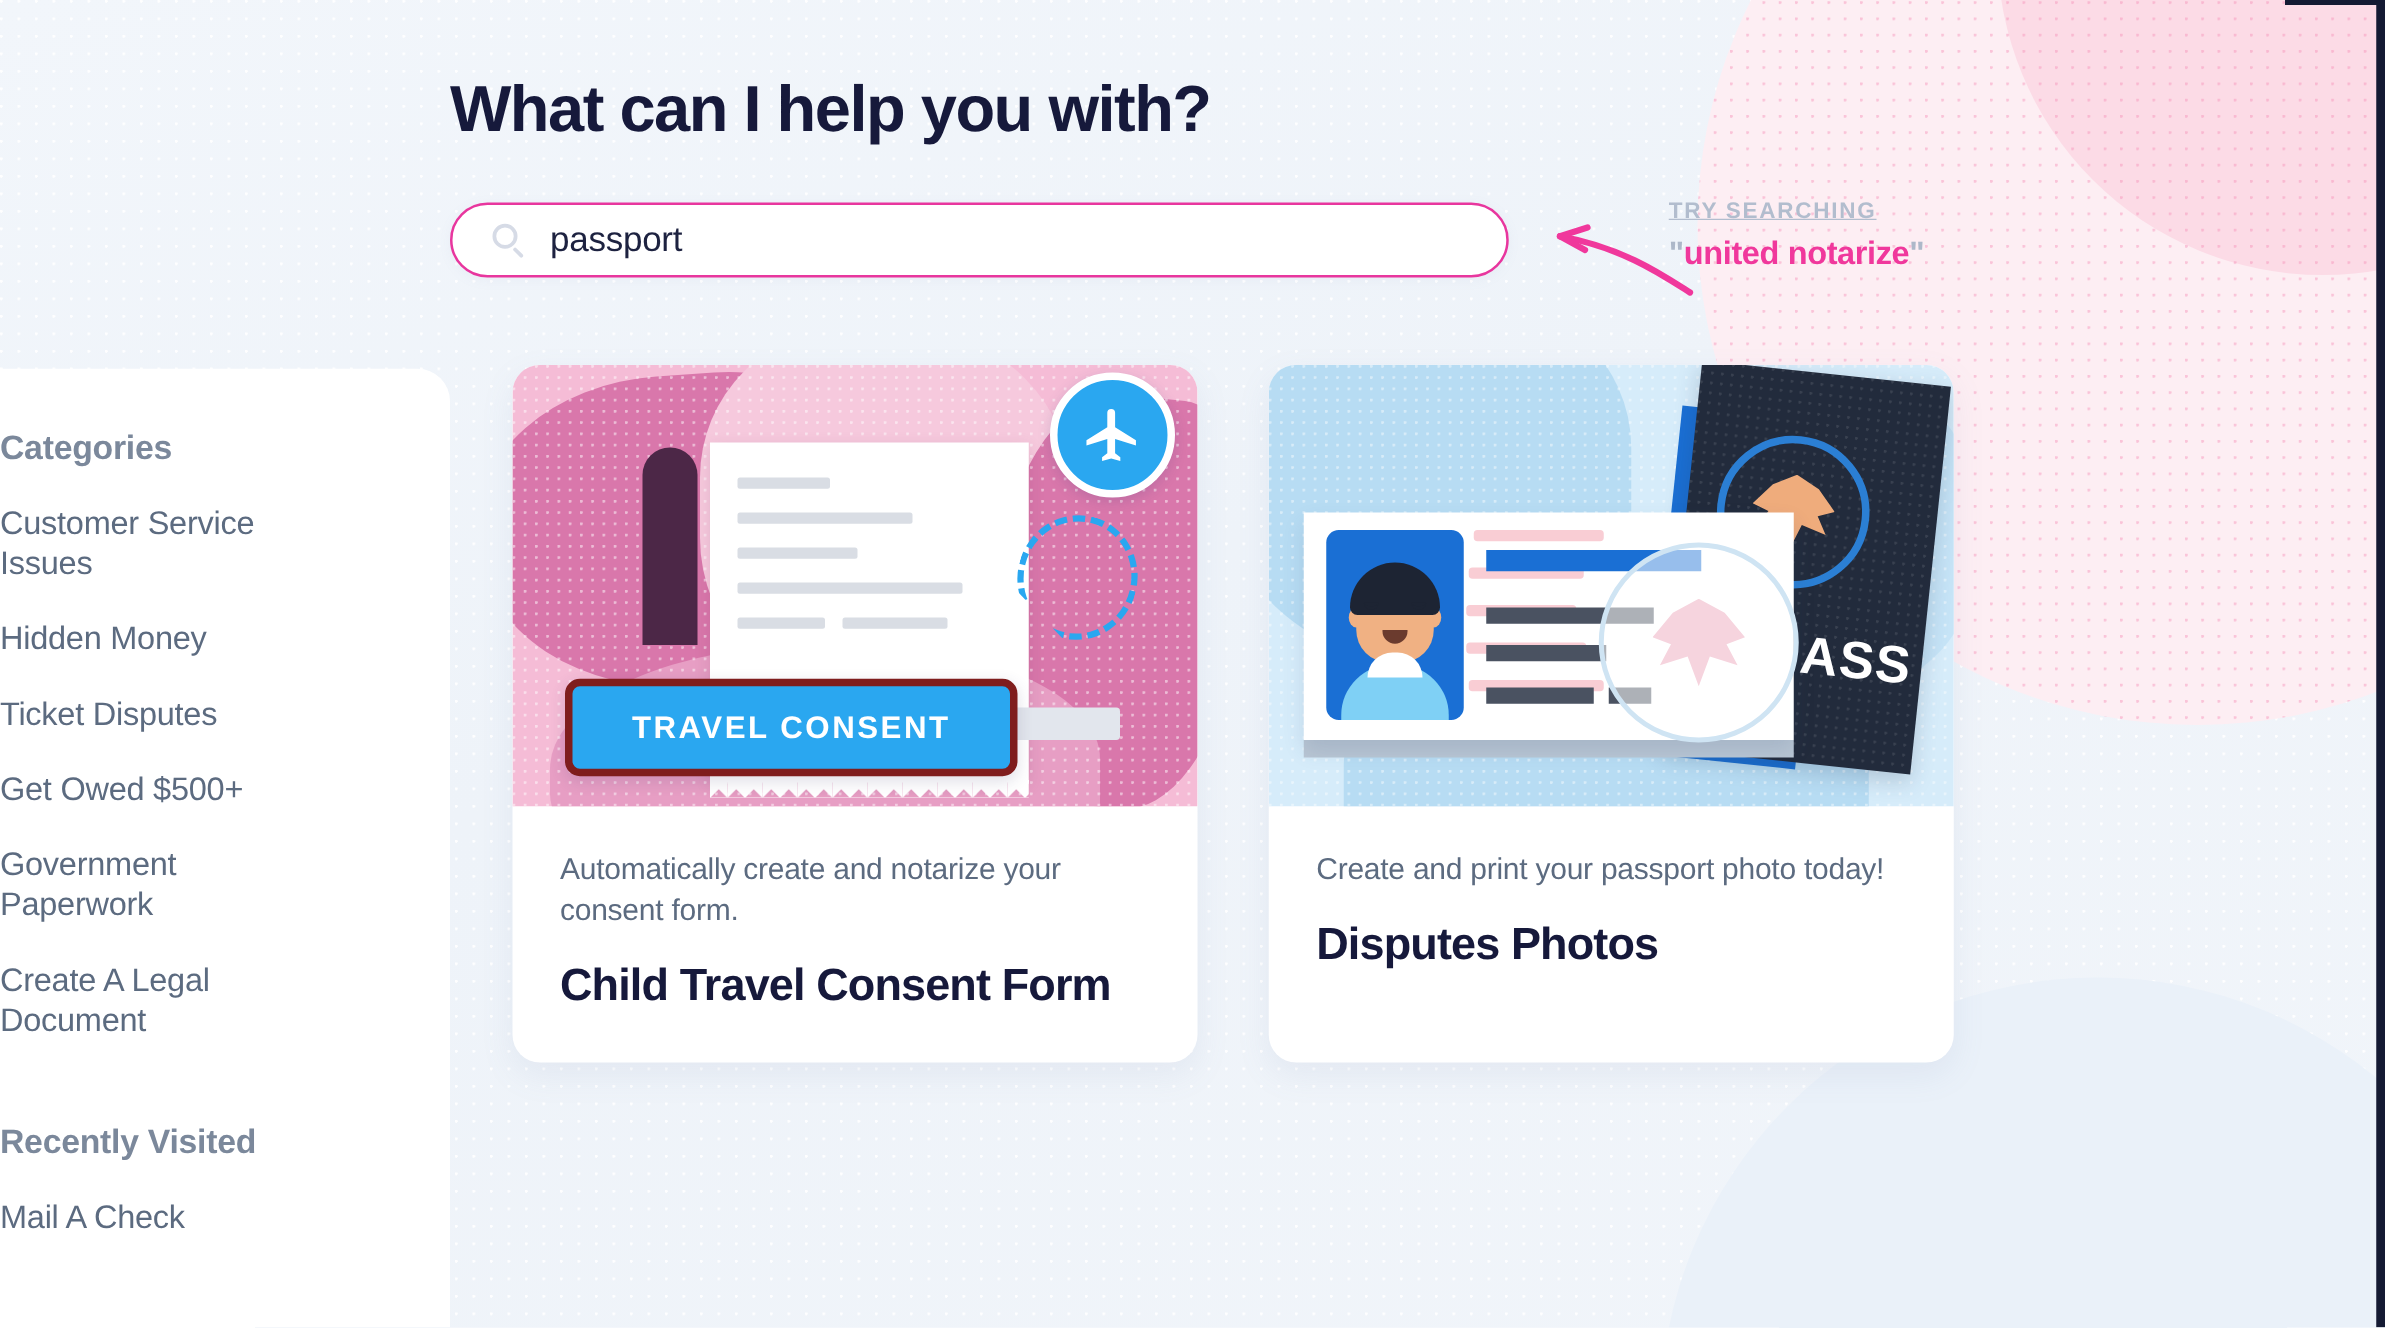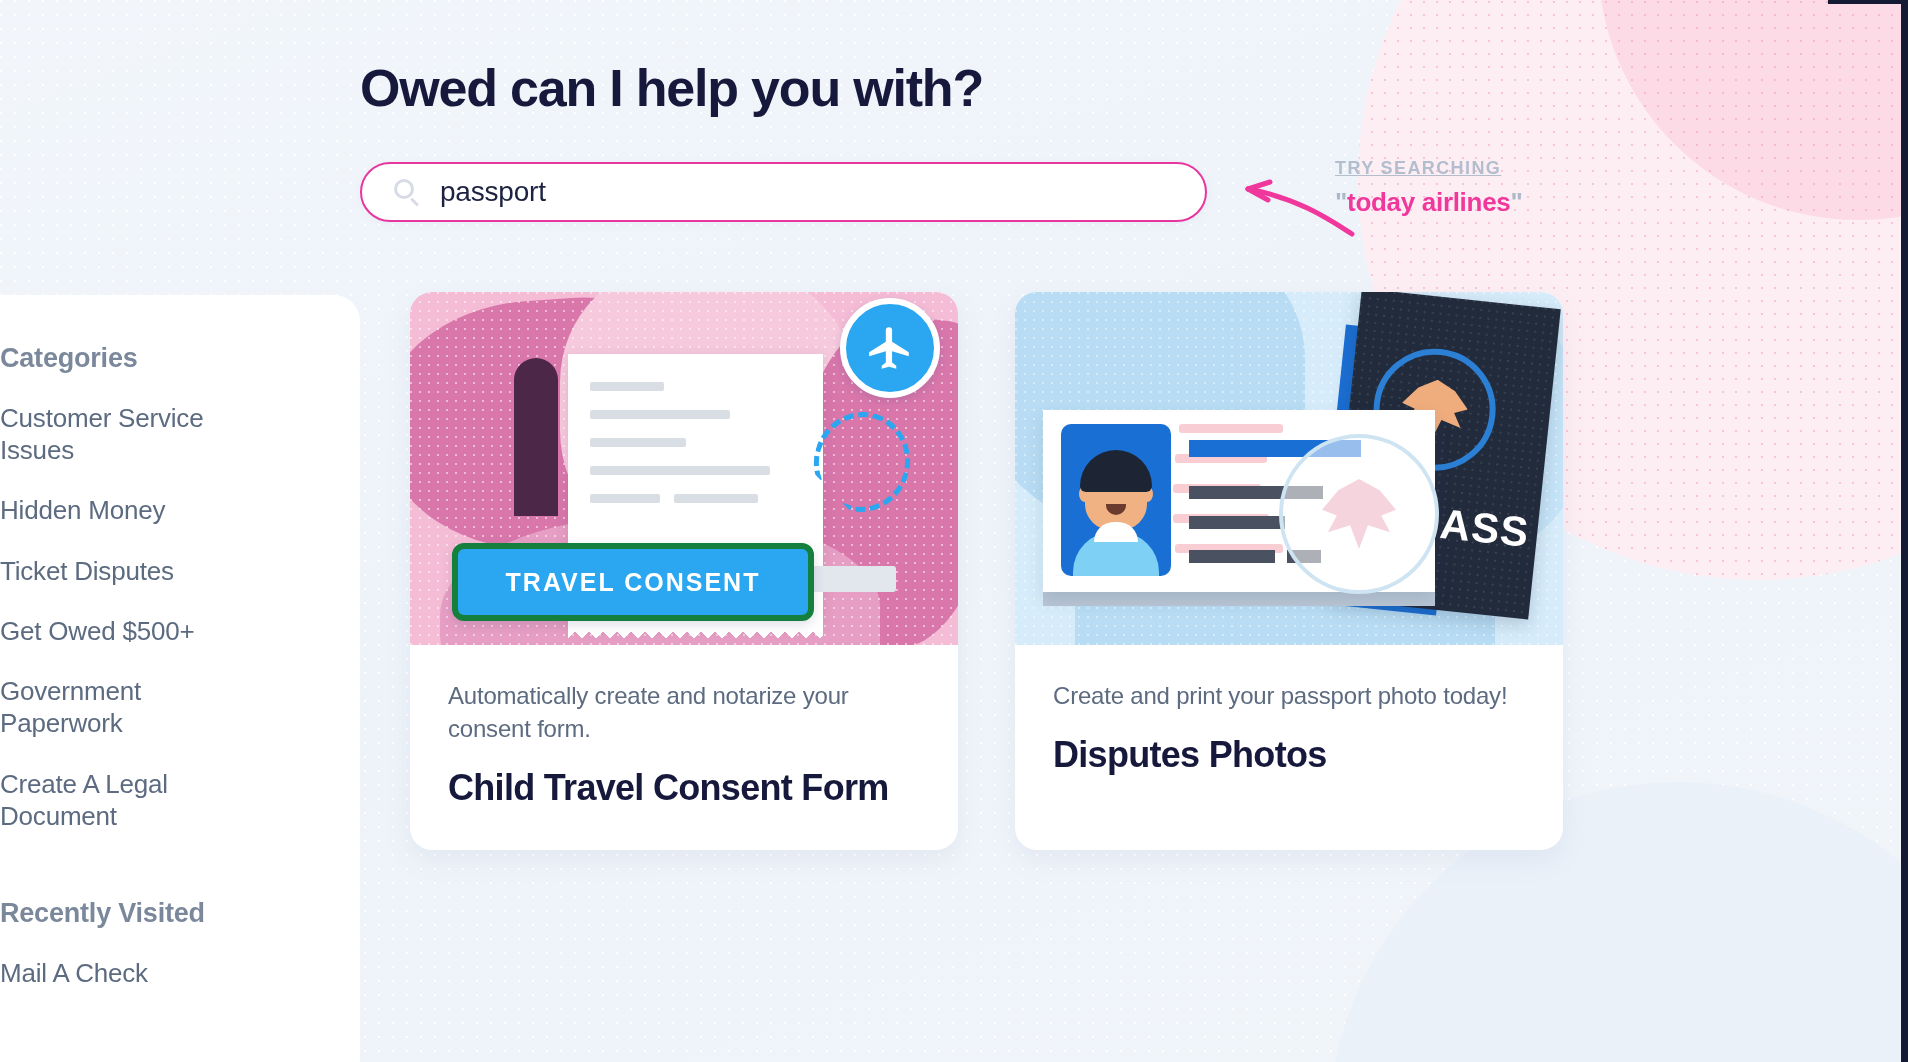--- a/index.html
+++ b/index.html
@@ -320,21 +320,21 @@
     border: 5px dashed #2aa7f0;
     border-radius: 50%;
     transform: rotate(14deg);
     clip-path: polygon(0 0,100% 0,100% 100%,50% 100%,0 70%);
   }
   .art1 .banner {
     position: absolute;
     left: 42px; bottom: 24px;
     width: 362px; height: 78px;
     background: #2aa7f0;
-    border: 6px solid #15803d;
+    border: 6px solid #7f1d1d;
     border-radius: 12px;
     display: flex;
     align-items: center;
     justify-content: center;
     box-shadow: 0 4px 12px rgba(70,60,110,.16);
   }
   .art1 .banner span {
     color: #ffffff;
     font-size: 25px;
     font-weight: 800;
@@ -532,42 +532,42 @@
 </head>
 <body>
 
 <div id="page">
 
   <div class="blob-pink-soft"></div>
   <div class="blob-pink-strong"></div>
   <div class="blob-dots"></div>
   <div class="blob-blue-bottom"></div>
 
-  <h1 class="page-title">Owed can I help you with?</h1>
+  <h1 class="page-title">What can I help you with?</h1>
 
   <div class="search-wrap">
     <div class="search-box">
       <span class="search-icon">
         <span class="lens"></span>
         <span class="handle"></span>
       </span>
       <span class="search-value" title="Search">passport</span>
     </div>
   </div>
 
   <svg class="hint-arrow" viewBox="0 0 124 62">
     <path d="M118 58 C 96 44, 64 22, 14 13" stroke="#f0389c" stroke-width="5" fill="none" stroke-linecap="round"></path>
     <path d="M14 13 L 36 6" stroke="#f0389c" stroke-width="5" fill="none" stroke-linecap="round"></path>
     <path d="M14 13 L 34 24" stroke="#f0389c" stroke-width="5" fill="none" stroke-linecap="round"></path>
   </svg>
 
   <div class="hint">
     <div class="hint-label">TRY SEARCHING</div>
     <div class="hint-query">
-      <span class="q">"</span><span class="term">today airlines</span><span class="q">"</span>
+      <span class="q">"</span><span class="term">united notarize</span><span class="q">"</span>
     </div>
   </div>
 
   <aside class="sidebar">
     <div class="sb-heading">Categories</div>
 
     <div class="sb-item">Customer Service
 Issues</div>
     <div class="sb-item">Hidden Money</div>
     <div class="sb-item">Ticket Disputes</div>

